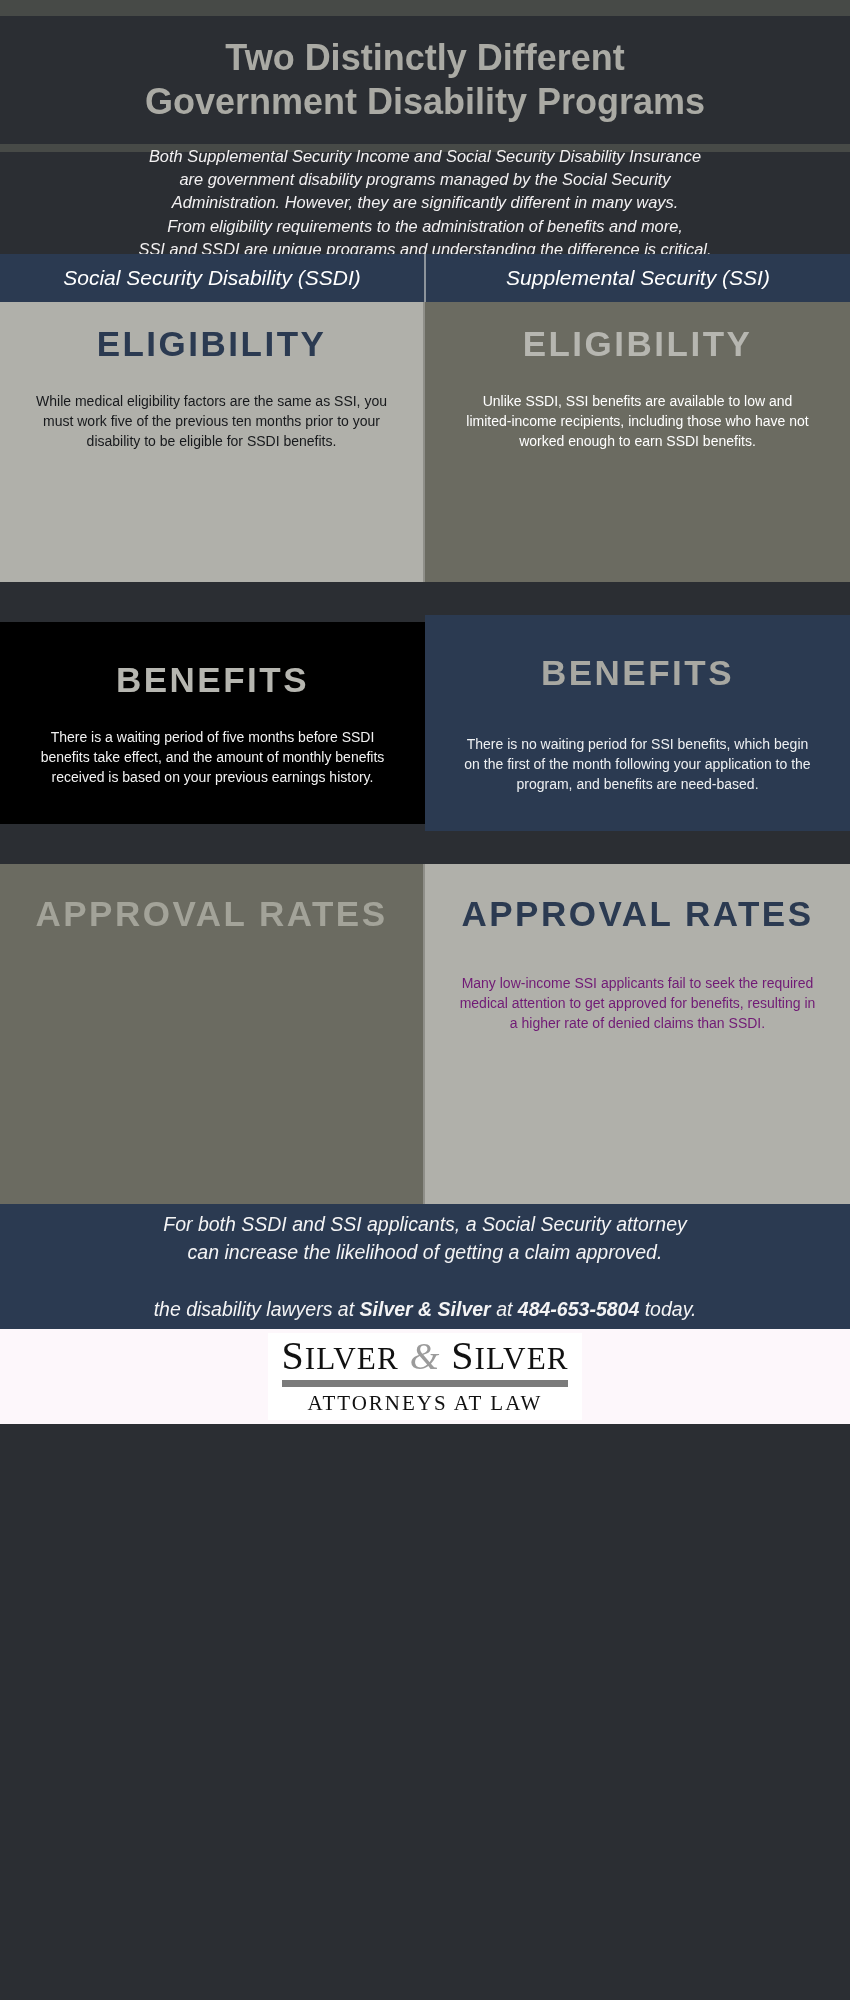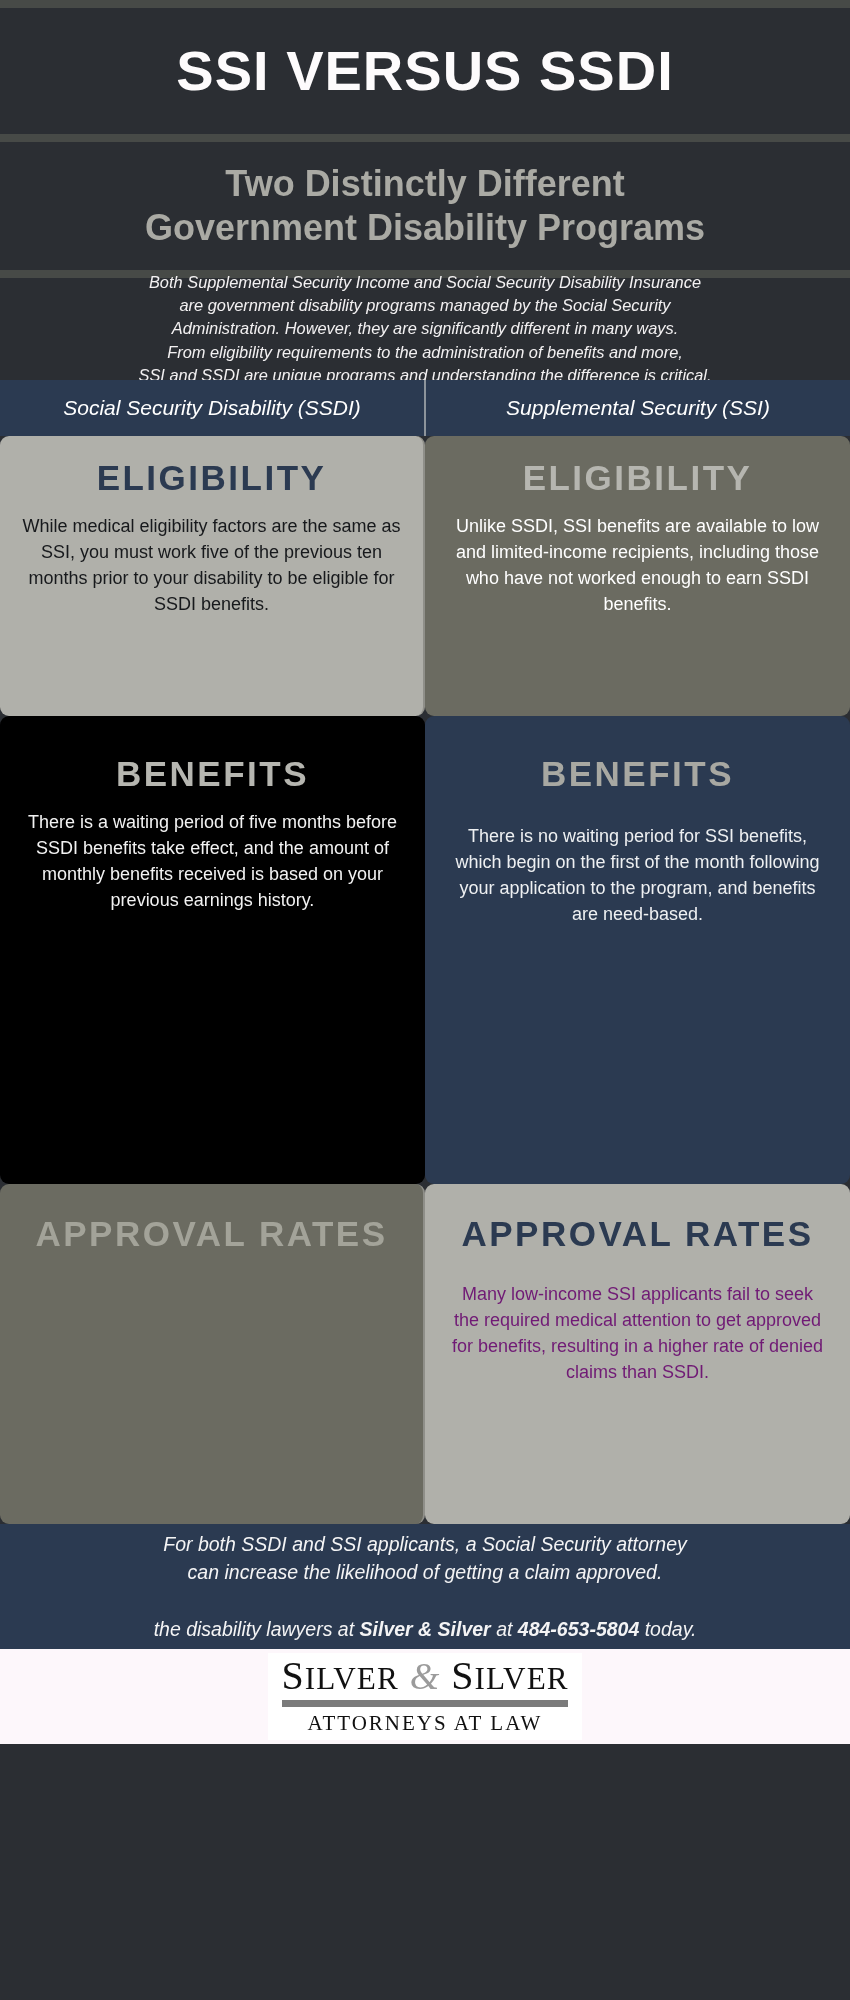--- a/index.html
+++ b/index.html
@@ -82,21 +82,21 @@
     color: #f3f1f2;
     font-style: italic;
     font-size: 16.4px;
     line-height: 1.42;
     text-align: center;
   }
 
   
   .col-header-row {
     display: flex;
-    height: 56px;
+    height: 48px;
     background: #2b3a51;
   }
   .col-header {
     flex: 1 1 50%;
     display: flex;
     align-items: center;
     justify-content: center;
     color: #ffffff;
     font-style: italic;
     font-size: 21px;
@@ -108,51 +108,50 @@
   .cmp-row {
     display: flex;
   }
   .cell {
     flex: 1 1 50%;
     box-sizing: border-box;
     padding: 22px 22px 24px 22px;
     display: flex;
     flex-direction: column;
     align-items: center;
-    border-radius: 9px;
   }
   .cell h3 {
     margin: 0 0 14px 0;
     font-size: 35px;
     font-weight: bold;
     letter-spacing: 2.5px;
     text-align: center;
     line-height: 1.16;
   }
   .cell p {
-    margin: 0;
-    font-size: 18px;
+    margin: 12px;
+    font-size: 14px;
     line-height: 1.45;
     text-align: center;
   }
 
   
   .row-eligibility { height: 280px; }
   .cell-ssdi-eligibility {
     background: #b0b0aa;
     border-right: 2px solid #8f8f89;
   }
   .cell-ssdi-eligibility h3 { color: #2b3a51; }
   .cell-ssdi-eligibility p { color: #17191c; }
   .cell-ssi-eligibility { background: #6b6b61; }
   .cell-ssi-eligibility h3 { color: #b6b6b0; }
   .cell-ssi-eligibility p { color: #ffffff; }
 
   
-  .row-benefits { height: 468px; }
+  .row-benefits { height: 282px; align-items: center; }
   .cell-ssdi-benefits {
     background: #000000;
     padding-top: 38px;
   }
   .cell-ssdi-benefits h3 { color: #b6b6b0; }
   .cell-ssdi-benefits p { color: #f2f2f2; }
   .cell-ssi-benefits {
     background: #2b3a51;
     padding-top: 38px;
   }
@@ -239,23 +238,20 @@
   }
   .sc { font-size: 0.78em; }
 </style>
 </head>
 <body>
 
 <div id="infographic">
 
   <div class="top-bar"></div>
 
-  <div class="title-block">
-    <h1>SSI VERSUS SSDI</h1>
-  </div>
 
   <div class="divider"></div>
 
   <div class="subtitle-block">
     <h2>
       <span>Two Distinctly Different</span><br>
       <span>Government Disability Programs</span>
     </h2>
   </div>
 

